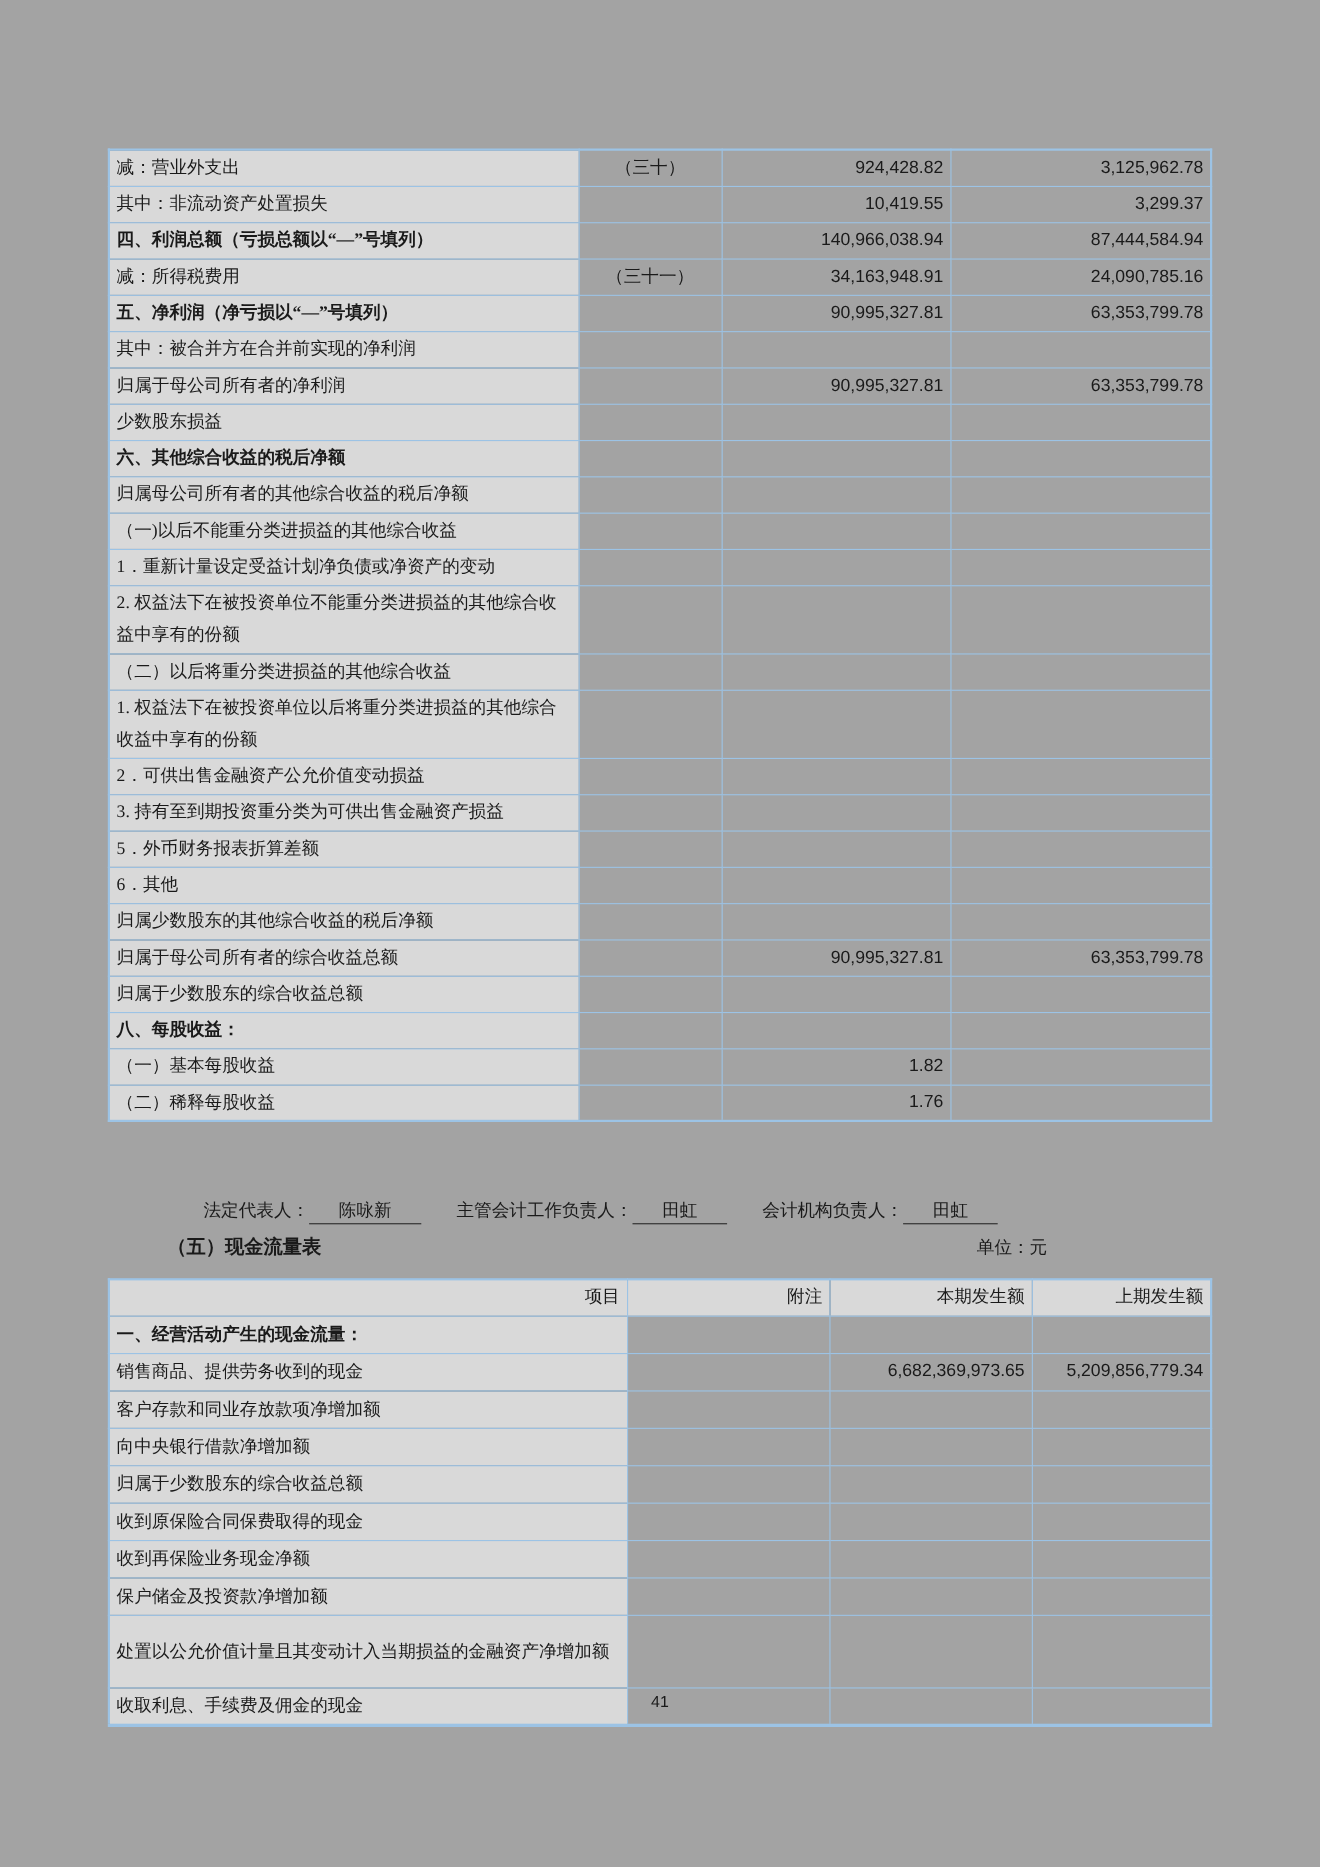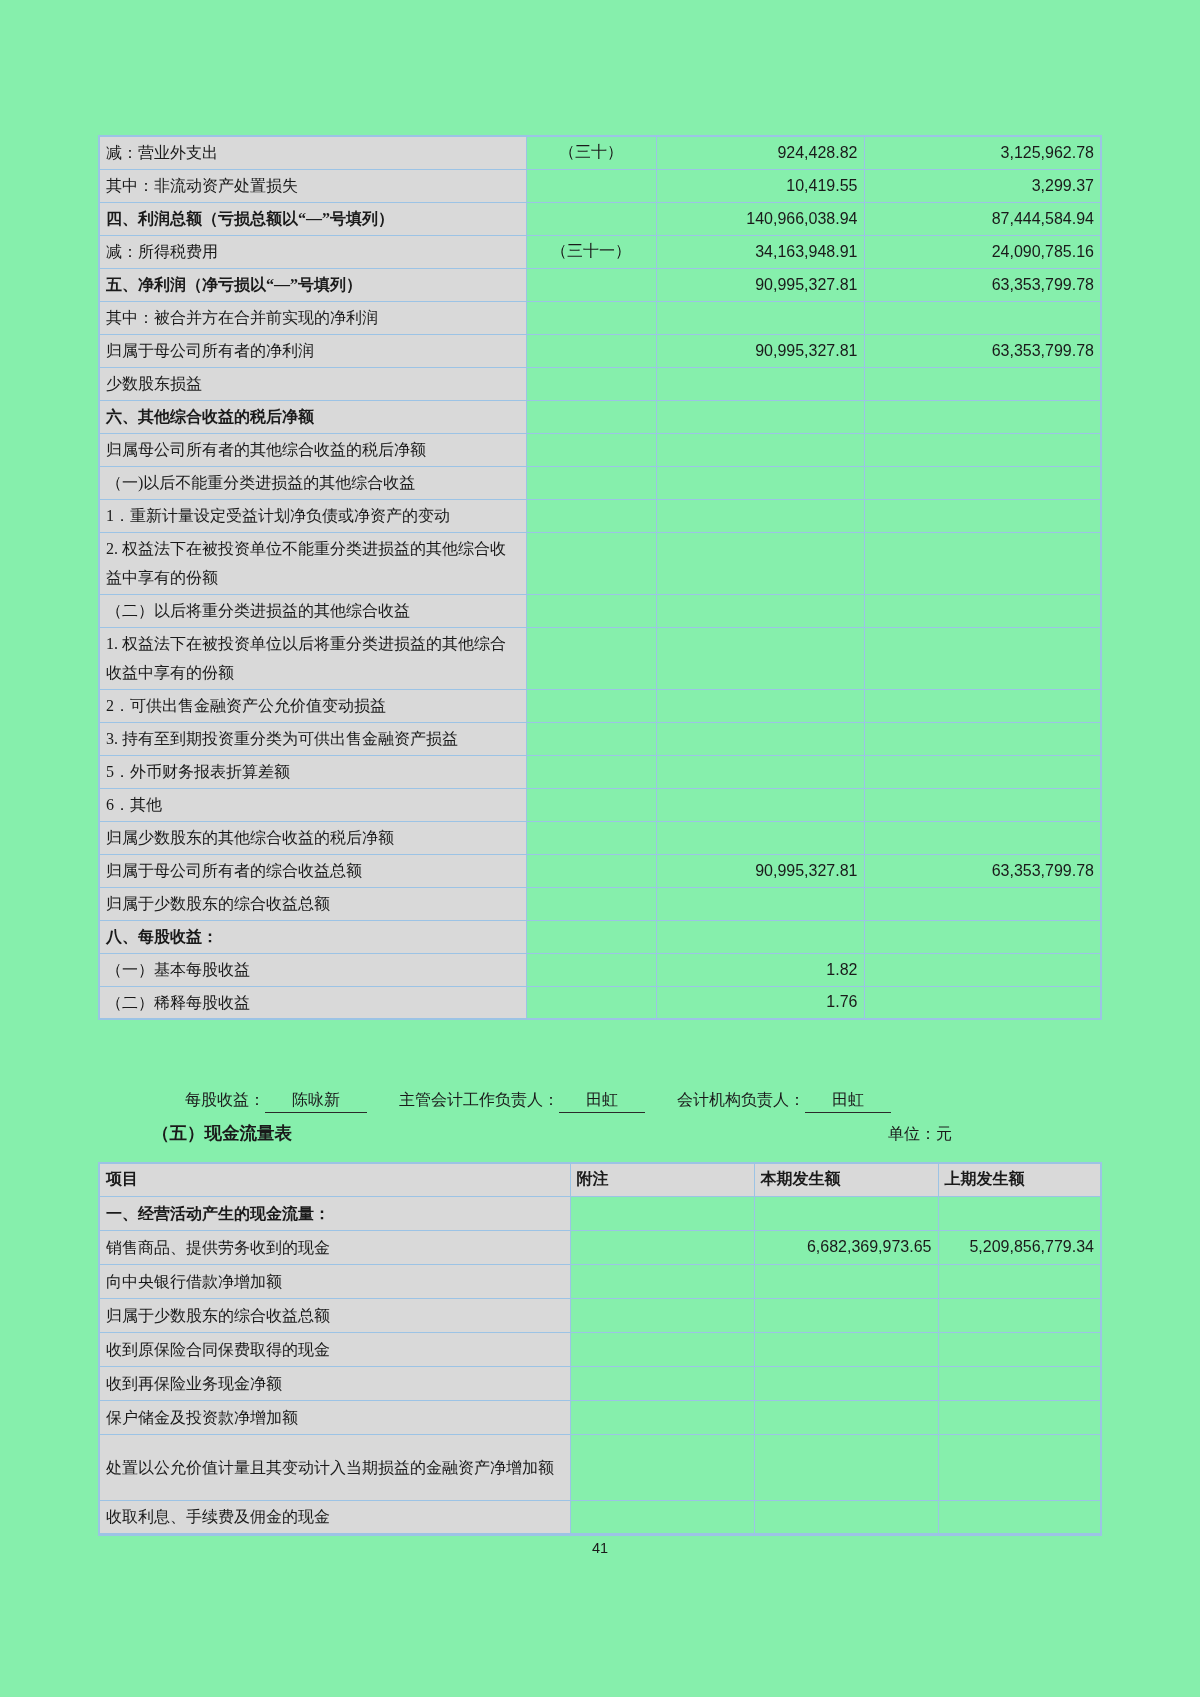--- a/index.html
+++ b/index.html
@@ -5,21 +5,21 @@
   * { box-sizing: border-box; }
   html,body { margin:0; padding:0; }
   body {
     width:1200px; height:1697px;
     background:#ffffff;
     font-family:"Liberation Serif", serif;
     color:#1a1a1a;
     position:relative;
     overflow:hidden;
   }
-  .sheet { position:absolute; inset:0; background:#86efac; }
+  .sheet { position:absolute; inset:0; background:#a3a3a3; }
 
   table.fin {
     border-collapse:collapse;
     table-layout:fixed;
     width:1002px;
     border:2px solid var(--border-blue);
   }
   table.fin td, table.fin th {
     border:1px solid var(--border-blue);
     font-size:16px;
@@ -42,22 +42,22 @@
   td.c-item.bold { font-weight:bold; }
   td.c-note { text-align:center; }
   td.c-num {
     text-align:right;
     padding-right:12px;
     font-family:"Liberation Sans", sans-serif;
     font-size:16px;
   }
   th.hd {
     background:var(--cell-gray);
-    font-weight:bold;
-    text-align:left;
+    font-weight:normal;
+    text-align:right;
     font-size:16px;
   }
 
   #income-table { position:absolute; left:98px; top:135px; }
   #cashflow-table { position:absolute; left:98px; top:1162px; border-bottom-width:3px; }
   #income-table { border-bottom-width:2px; }
 
   #signature {
     position:absolute; left:185px; top:1090px; width:960px;
     font-size:16px; white-space:nowrap;
@@ -248,21 +248,21 @@
           <td class="c-item">（二）稀释每股收益</td>
           <td class="c-note"></td>
           <td class="c-num">1.76</td>
           <td class="c-num"></td>
         </tr>
       </tbody>
   </table>
 
   <div id="signature">
     <span class="sig-group">
-      <span class="sig-label">每股收益：</span><span class="sig-name">陈咏新</span>
+      <span class="sig-label">法定代表人：</span><span class="sig-name">陈咏新</span>
     </span>
     <span class="sig-group">
       <span class="sig-label">主管会计工作负责人：</span><span class="sig-name">田虹</span>
     </span>
     <span class="sig-group">
       <span class="sig-label">会计机构负责人：</span><span class="sig-name">田虹</span>
     </span>
   </div>
 
   <div id="cf-title">（五）现金流量表</div>
@@ -290,20 +290,26 @@
           <td class="c-num"></td>
           <td class="c-num"></td>
         </tr>
         <tr>
           <td class="c-item">销售商品、提供劳务收到的现金</td>
           <td class="c-note"></td>
           <td class="c-num">6,682,369,973.65</td>
           <td class="c-num">5,209,856,779.34</td>
         </tr>
         <tr>
+          <td class="c-item">客户存款和同业存放款项净增加额</td>
+          <td class="c-note"></td>
+          <td class="c-num"></td>
+          <td class="c-num"></td>
+        </tr>
+        <tr>
           <td class="c-item">向中央银行借款净增加额</td>
           <td class="c-note"></td>
           <td class="c-num"></td>
           <td class="c-num"></td>
         </tr>
         <tr>
           <td class="c-item">归属于少数股东的综合收益总额</td>
           <td class="c-note"></td>
           <td class="c-num"></td>
           <td class="c-num"></td>

